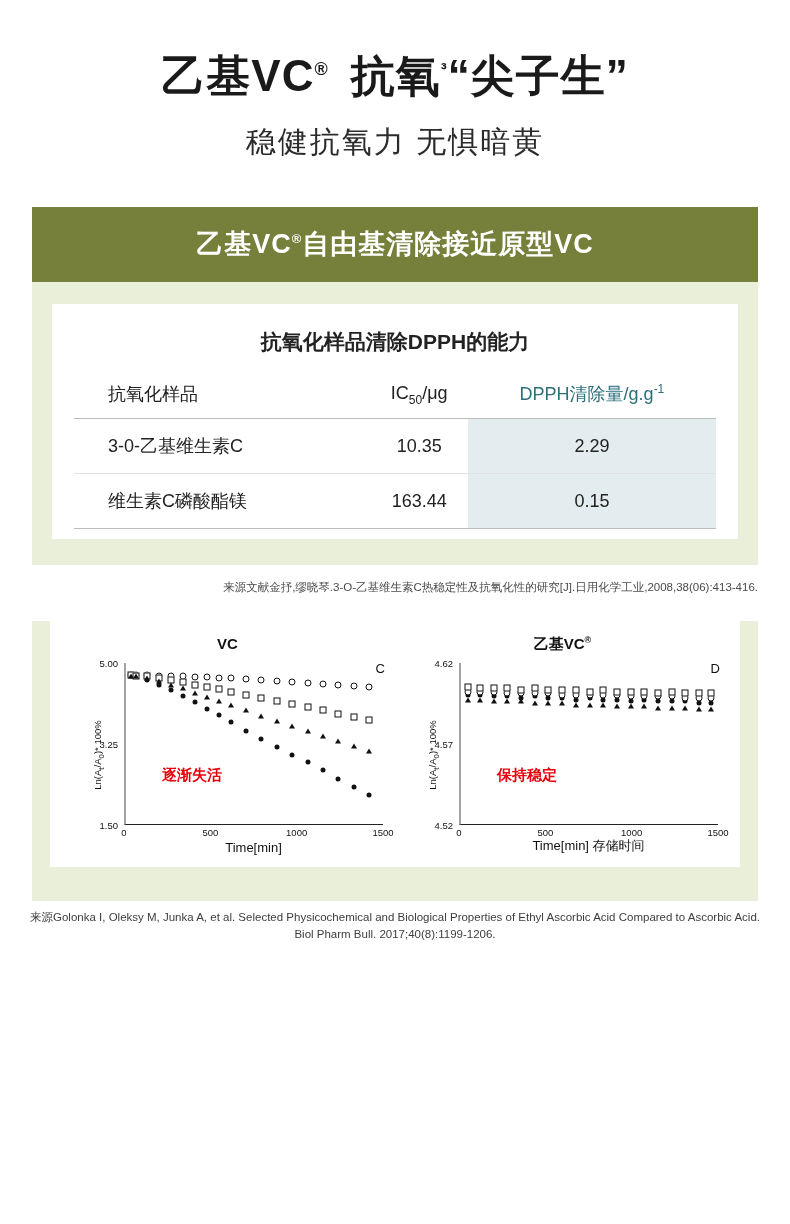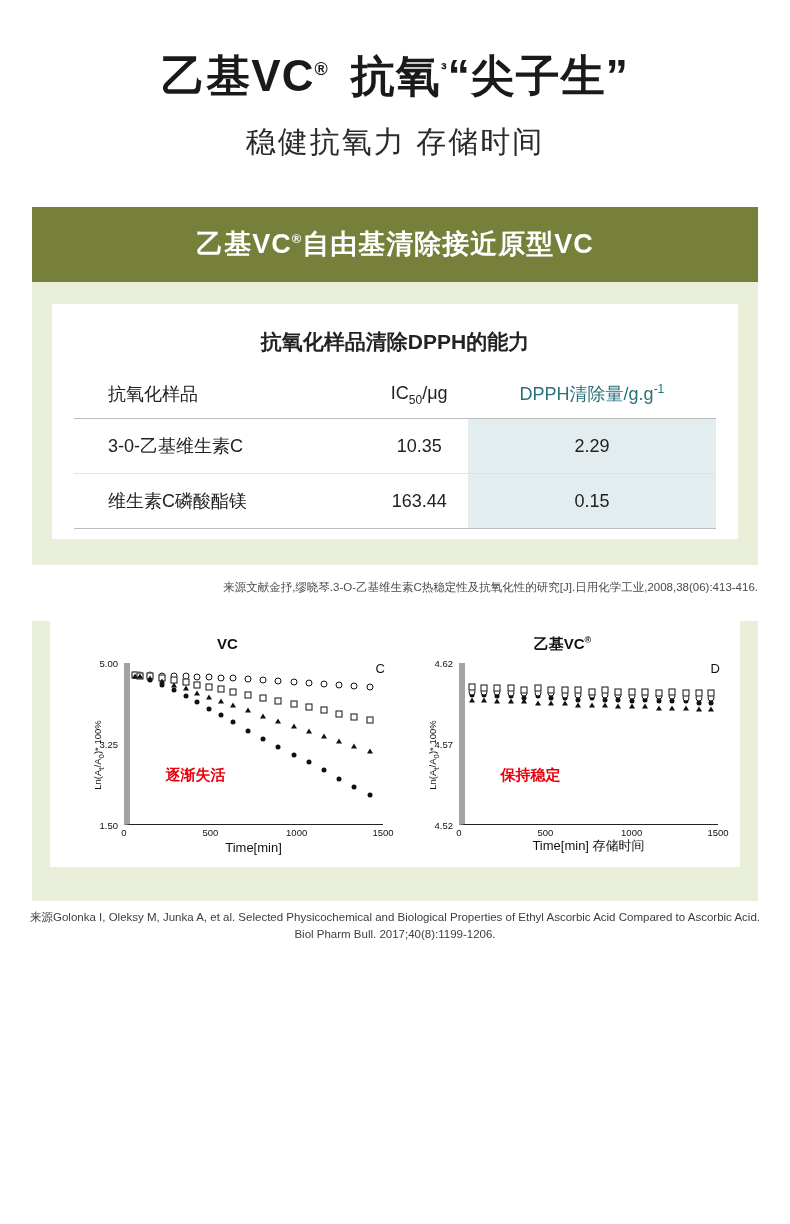--- a/index.html
+++ b/index.html
@@ -72,21 +72,21 @@
   .ylab{
     position:absolute;left:-2px;top:50%;transform:translateY(-50%) rotate(-90deg);
     transform-origin:center;font-size:9.5px;white-space:nowrap;color:#111;
   }
   .yticks{position:absolute;left:22px;top:0;width:34px;height:100%;}
   .yticks span{
     position:absolute;right:4px;font-size:9.5px;color:#111;transform:translateY(-50%);
   }
   .plot{
     position:absolute;left:58px;right:6px;top:6px;bottom:28px;
-    border-left:6px solid #a3a3a3;border-bottom:1px solid #222;
+    border-left:2px solid #a3a3a3;border-bottom:1px solid #222;
   }
   .xticks{position:absolute;left:58px;right:6px;bottom:12px;height:14px;}
   .xticks span{position:absolute;font-size:9.5px;color:#111;transform:translateX(-50%);}
   .xlab{
     position:absolute;left:58px;right:6px;bottom:-2px;text-align:center;
     font-size:13px;color:#111;
   }
   .annot{
     position:absolute;color:#e8000d;font-size:15px;font-weight:bold;
     left:14%;bottom:24%;
@@ -103,21 +103,21 @@
     margin:8px 24px 0;font-size:11.5px;color:#3d3d3d;text-align:center;line-height:1.55;
   }
 </style>
 </head>
 <body>
 
 <div class="hero">
   <div class="hero-title">
     <span>乙基VC</span><span class="sup">®</span><span class="gap"></span><span>抗氧</span><span class="sup">³</span><span>“尖子生”</span>
   </div>
-  <div class="hero-sub">稳健抗氧力 存储时间</div>
+  <div class="hero-sub">稳健抗氧力 无惧暗黄</div>
 </div>
 
 <div class="card" style="margin-top:44px;">
   <div class="card-band">
     <span>乙基VC</span><span class="sup">®</span><span>自由基清除接近原型VC</span>
   </div>
   <div class="card-body">
     <div class="panel">
       <div class="tbl-title">抗氧化样品清除DPPH的能力</div>
       <table>

